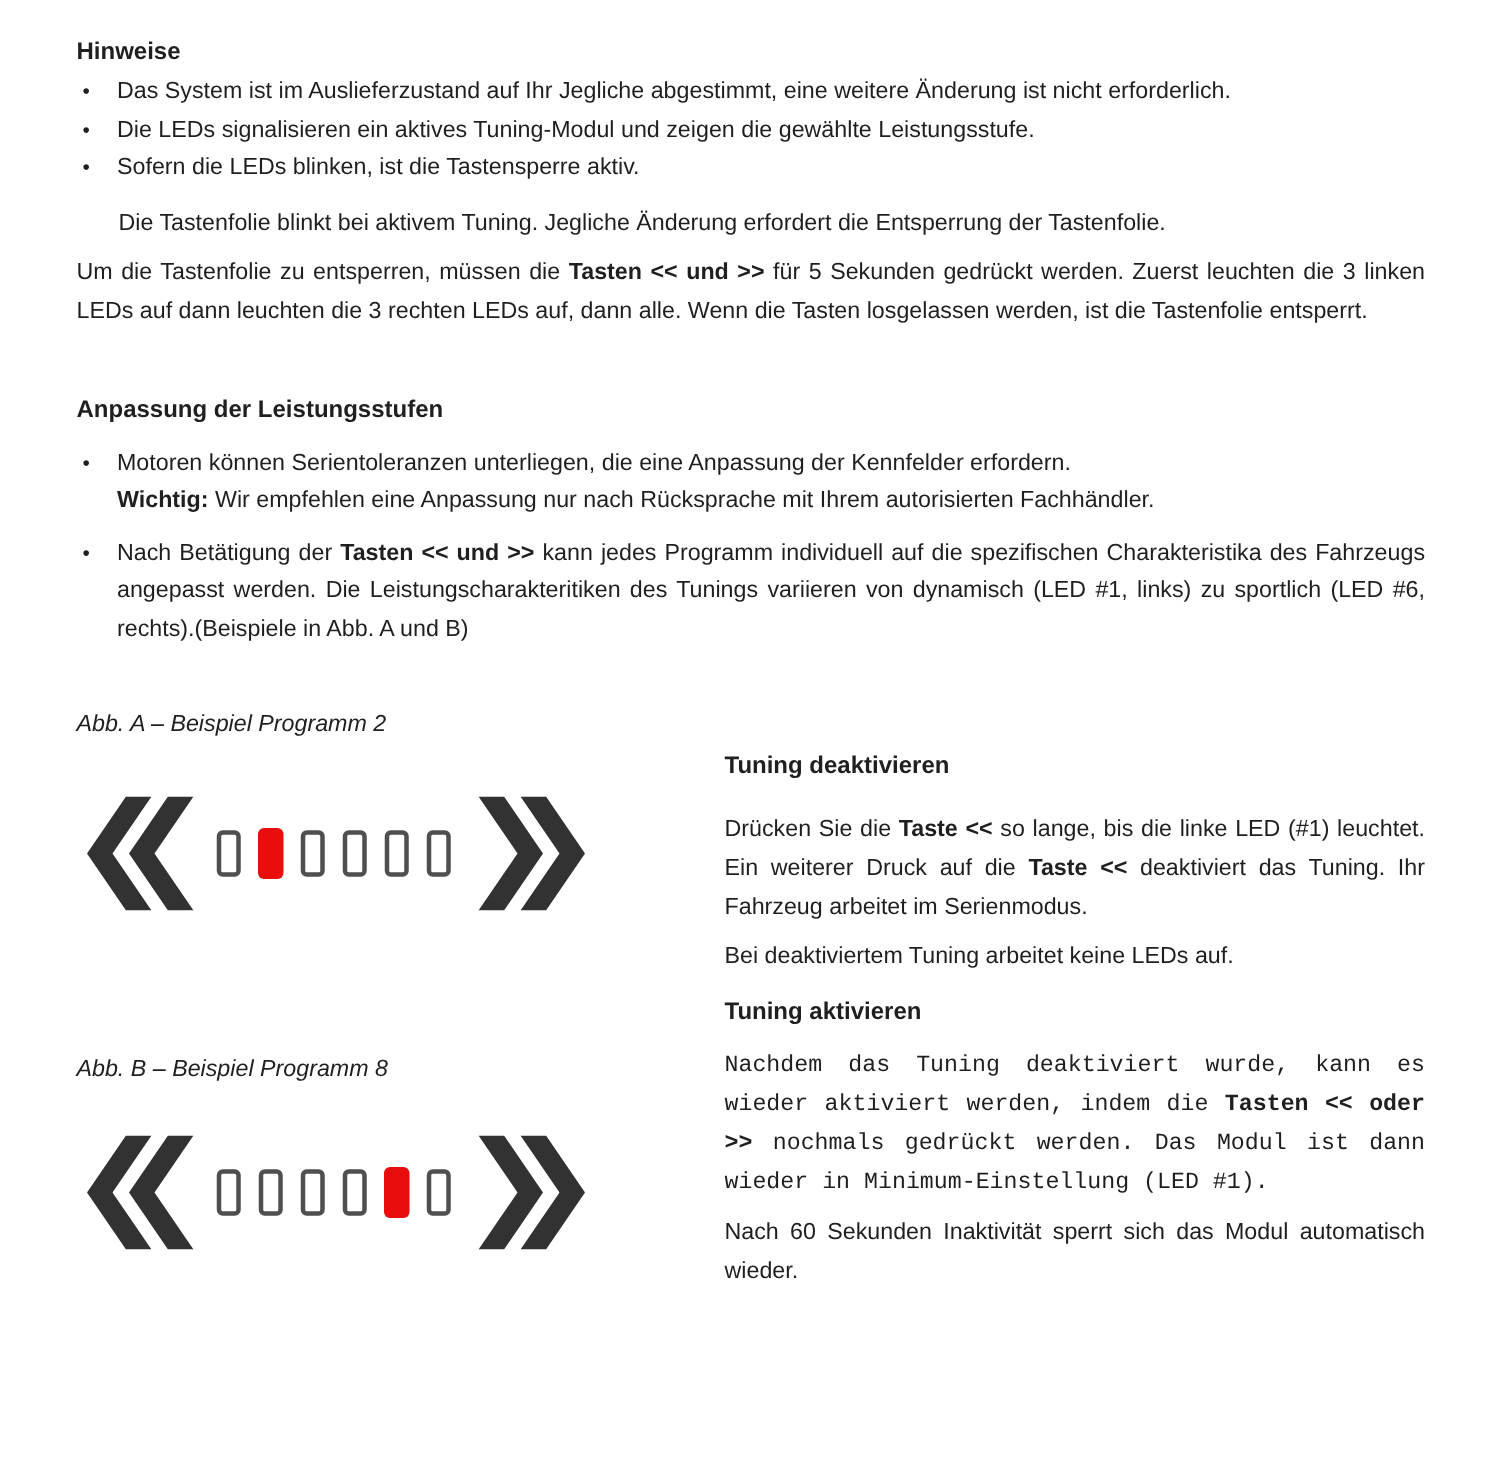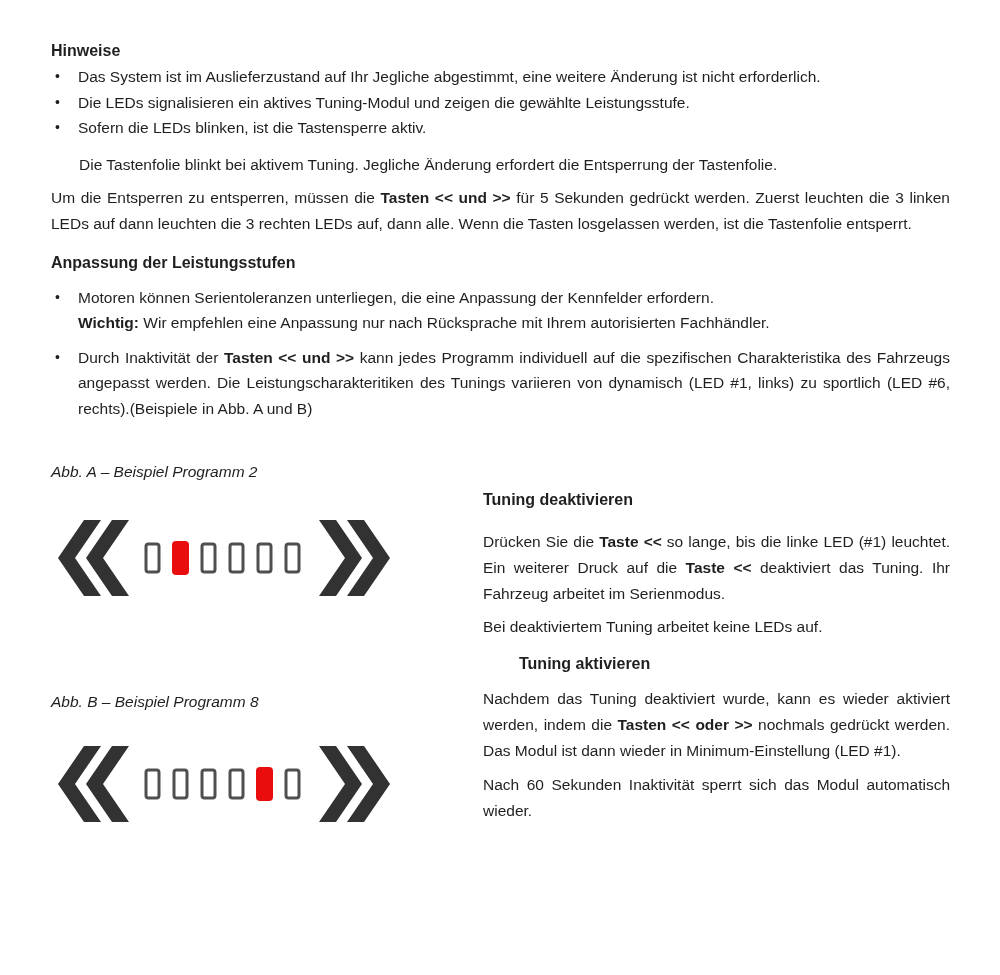--- a/index.html
+++ b/index.html
@@ -1,35 +1,35 @@
 <!DOCTYPE html>
 <html lang="de" style="--text: #1f1f1f; --chevron: #323232; --led-outline: #4f4f4f; --accent-red: #e90d0d;"><head>
 <meta charset="utf-8">
 <style>
   html, body { margin:0; padding:0; background:#ffffff; }
   body {
     width:1000px; height:975px; overflow:hidden;
     font-family:"Liberation Sans","DejaVu Sans",sans-serif;
     font-size:15.5px; line-height:26px; color:var(--text,#1f1f1f);
   }
-  .page { padding:38px 50px 0 51px; }
+  .page { padding:22px 50px 0 51px; }
   h3 {
     margin:0; font-size:16px; line-height:26px; font-weight:700; color:var(--text,#1f1f1f);
   }
   p { margin:0; }
   .just { text-align:justify; }
   ul { list-style:none; margin:0; padding:0; }
   li { position:relative; padding-left:27px; line-height:25.5px; }
   li .bullet { position:absolute; left:4px; top:0; font-size:14px; }
   b { font-weight:700;text-align:right; }
 
   .mt-h2   { margin-top:27.5px; }
   .mt-l1   { margin-top:11px;margin-left:28px; }
   .mt-p2   { margin-top:7px; }
-  .mt-h3   { margin-top:13px; }
+  .mt-h3   { margin-top:40px; }
   .mt-ul3  { margin-top:9px; }
   .mt-li2  { margin-top:9px; }
 
   .figures { display:flex; align-items:flex-start; }
   .fig-col  { width:432px; flex:0 0 432px;font-style:italic; }
   .text-col { flex:1; }
 
   .caption { line-height:26px; }
   .cap-a { margin-top:38px; }
   .cap-b { margin-top:93px; }
@@ -37,22 +37,22 @@
   .ledgraphic { display:block; width:332px; height:76px; margin-left:7px; }
   .ledgraphic.fig-a { margin-top:35px; }
   .ledgraphic.fig-b { margin-top:31px; }
   .chev { fill:var(--chevron,#323232); }
   .led { fill:#ffffff; stroke:var(--led-outline,#4f4f4f); stroke-width:3; }
   .led-active { fill:var(--accent-red,#e90d0d); stroke:none; }
 
   .tc-h1 { margin-top:65.5px; }
   .tc-p1 { margin-top:16px; }
   .tc-p2 { margin-top:7px; }
-  .tc-h2 { margin-top:11px;margin-left:36px; }
-  .tc-p3 { margin-top:9px; }
+  .tc-h2 { margin-top:11px; }
+  .tc-p3 { margin-top:9px;font-family:Liberation Mono, monospace; }
   .tc-p4 { margin-top:8px; }
 </style>
 </head>
 <body>
 
 <div class="page">
 
   <h3>Hinweise</h3>
   <ul>
     <li class="just">
@@ -63,32 +63,32 @@
       <span class="bullet">•</span>
       <span><span>Die LEDs signalisieren ein aktives Tuning-Modul und zeigen die gewählte Leistungsstufe.</span></span>
     </li>
     <li>
       <span class="bullet">•</span>
       <span><span>Sofern die LEDs blinken, ist die Tastensperre aktiv.</span></span>
     </li>
   </ul>
 
   <p class="mt-l1"><span>Die Tastenfolie blinkt bei aktivem Tuning. Jegliche Änderung erfordert die Entsperrung der Tastenfolie.</span></p>
-  <p class="mt-p2 just"><span>Um die Entsperren zu entsperren, müssen die </span><b>Tasten &lt;&lt; und &gt;&gt;</b><span> für 5 Sekunden gedrückt werden. Zuerst leuchten die 3 linken LEDs auf dann leuchten die 3 rechten LEDs auf, dann alle. Wenn die Tasten losgelassen werden, ist die Tastenfolie entsperrt.</span></p>
+  <p class="mt-p2 just"><span>Um die Tastenfolie zu entsperren, müssen die </span><b>Tasten &lt;&lt; und &gt;&gt;</b><span> für 5 Sekunden gedrückt werden. Zuerst leuchten die 3 linken LEDs auf dann leuchten die 3 rechten LEDs auf, dann alle. Wenn die Tasten losgelassen werden, ist die Tastenfolie entsperrt.</span></p>
 
   <h3 class="mt-h3">Anpassung der Leistungsstufen</h3>
   <ul class="mt-ul3">
     <li>
       <span class="bullet">•</span>
       <span><span>Motoren können Serientoleranzen unterliegen, die eine Anpassung der Kennfelder erfordern.</span></span><br>
       <span><b>Wichtig:</b><span> Wir empfehlen eine Anpassung nur nach Rücksprache mit Ihrem autorisierten Fachhändler.</span></span>
     </li>
     <li class="mt-li2 just">
       <span class="bullet">•</span>
-      <span><span>Durch Inaktivität der </span><b>Tasten &lt;&lt; und &gt;&gt;</b><span> kann jedes Programm individuell auf die spezifischen Charakteristika des Fahrzeugs angepasst werden. Die Leistungscharakteritiken des Tunings variieren von dynamisch (LED #1, links) zu sportlich (LED #6, rechts).(Beispiele in Abb. A und B)</span></span>
+      <span><span>Nach Betätigung der </span><b>Tasten &lt;&lt; und &gt;&gt;</b><span> kann jedes Programm individuell auf die spezifischen Charakteristika des Fahrzeugs angepasst werden. Die Leistungscharakteritiken des Tunings variieren von dynamisch (LED #1, links) zu sportlich (LED #6, rechts).(Beispiele in Abb. A und B)</span></span>
     </li>
   </ul>
 
   <div class="figures">
 
     <div class="fig-col">
       <p class="caption cap-a">Abb. A – Beispiel Programm 2</p>
       <svg class="ledgraphic fig-a" viewBox="0 0 332 76" aria-hidden="true">
         <g>
           <polygon class="chev" points="26,0 0,38 26,76 43,76 17,38 43,0"></polygon>

